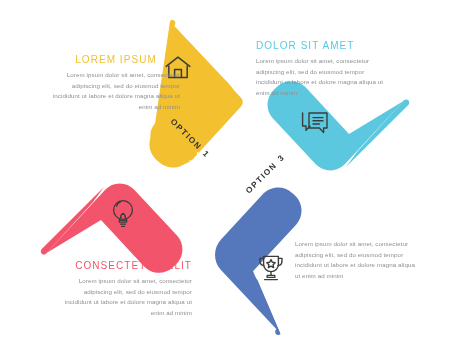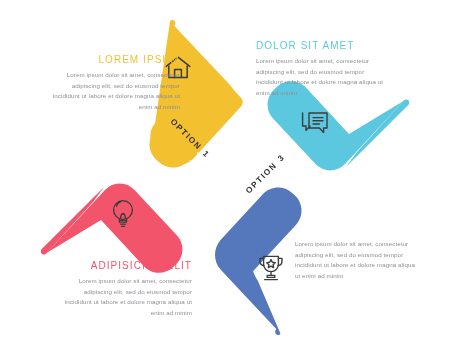--- a/index.html
+++ b/index.html
@@ -17,21 +17,21 @@
   .block .title{
     font-size:10px;font-weight:normal;letter-spacing:1.05px;
     margin:0 0 5px 0;line-height:1.1;
   }
   .block .body{
     font-size:6.2px;color:#8d8f93;line-height:1.72;margin:0;
     letter-spacing:0.08px;
   }
 
   #block-1{left:52px;top:54px;width:128px;text-align:right;}
-  #block-1 .title{color:#f3c02f;}
+  #block-1 .title{color:#f3c02f;text-align:center;}
 
   #block-2{left:256px;top:40px;width:133px;text-align:left;}
   #block-2 .title{color:#5bc8df;}
 
   #block-3{left:63px;top:260px;width:129px;text-align:right;}
   #block-3 .title{color:#f2546b;}
 
   #block-4{left:295px;top:239px;width:124px;text-align:left;}
   #block-4 .title{color:#5577bc;}
 
@@ -285,21 +285,21 @@
     <p class="title">LOREM IPSUM</p>
     <p class="body">Lorem ipsum dolor sit amet, consectetur adipiscing elit, sed do eiusmod tempor incididunt ut labore et dolore magna aliqua ut enim  ad minim</p>
   </div>
 
   <div class="block" id="block-2">
     <p class="title">DOLOR SIT AMET</p>
     <p class="body">Lorem ipsum dolor sit amet, consectetur adipiscing elit, sed do eiusmod tempor incididunt ut labore et dolore magna aliqua ut enim  ad minim</p>
   </div>
 
   <div class="block" id="block-3">
-    <p class="title">ADIPISICING ELIT</p>
+    <p class="title">CONSECTETUR ELIT</p>
     <p class="body">Lorem ipsum dolor sit amet, consectetur adipiscing elit, sed do eiusmod tempor incididunt ut labore et dolore magna aliqua ut enim  ad minim</p>
   </div>
 
   <div class="block" id="block-4">
     <p class="body">Lorem ipsum dolor sit amet, consectetur adipiscing elit, sed do eiusmod tempor incididunt ut labore et dolore magna aliqua ut enim  ad minim</p>
   </div>
 
 </div>
 
 </body></html>

